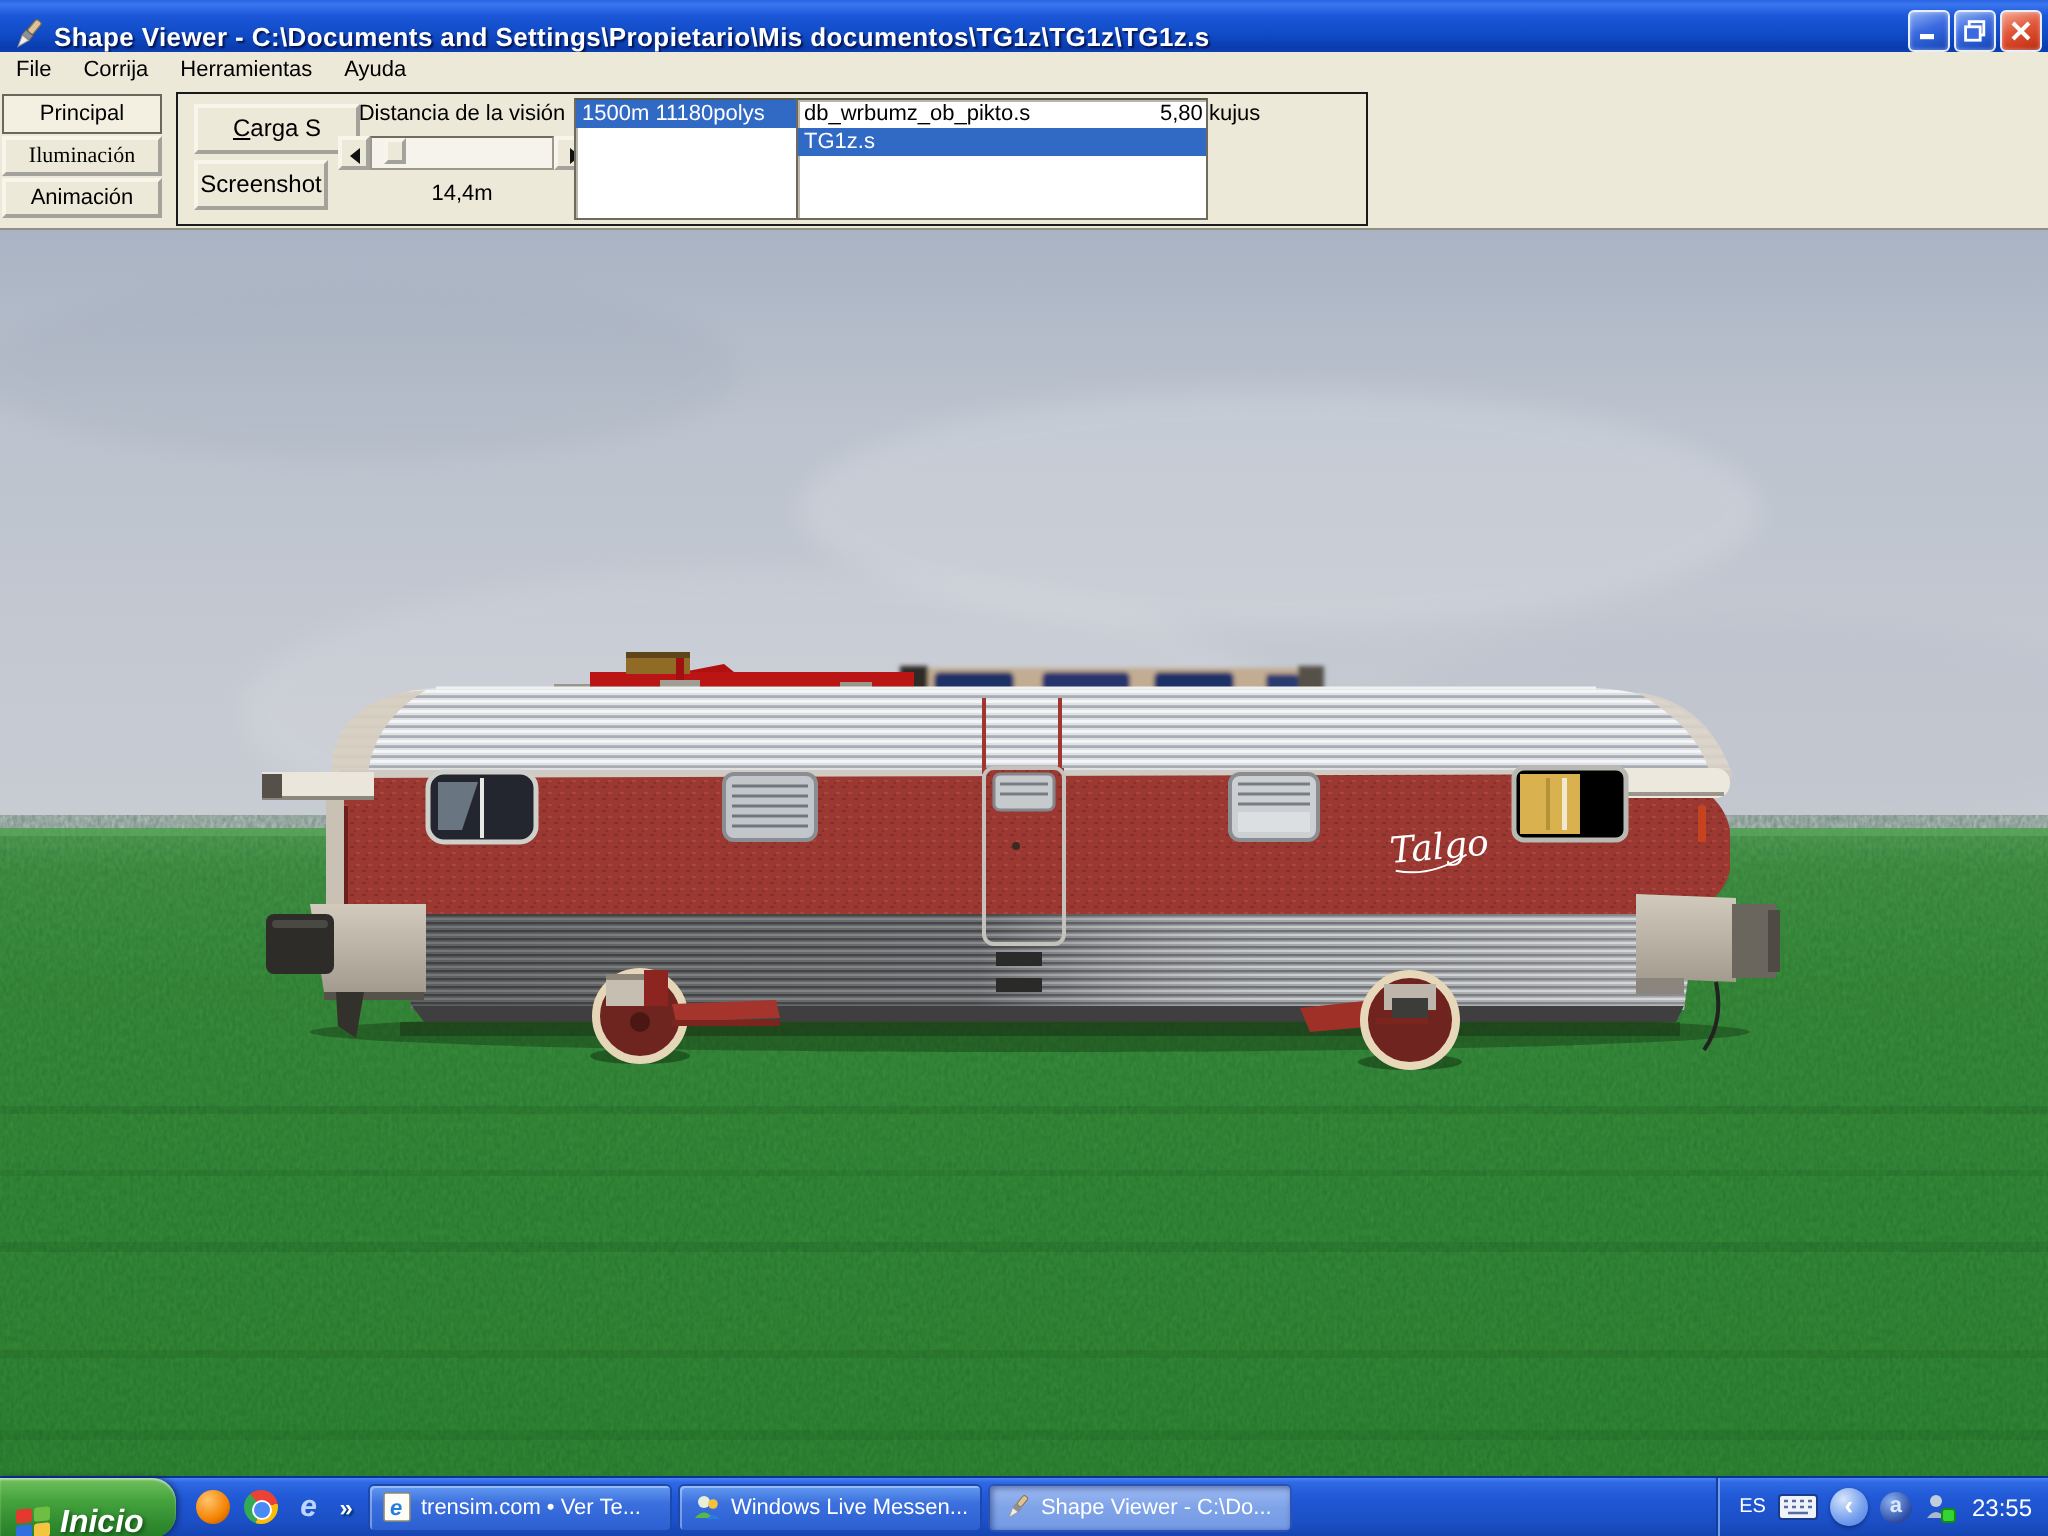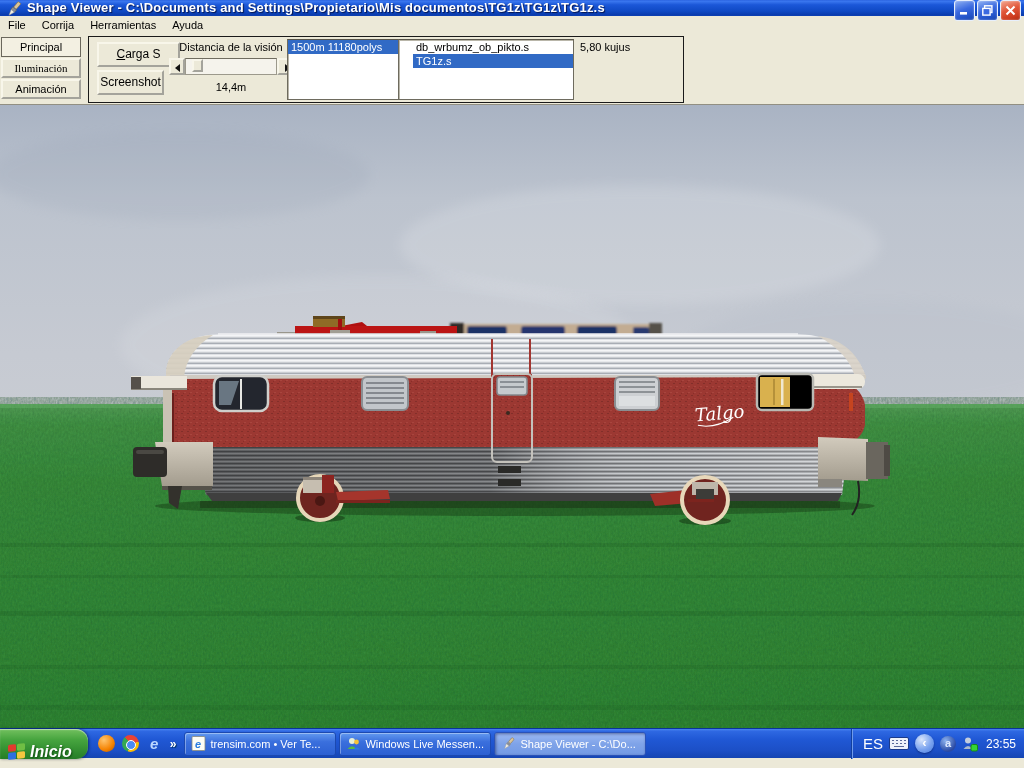--- a/index.html
+++ b/index.html
@@ -1,21 +1,21 @@
 <!DOCTYPE html>
 <html><head>
 <meta charset="utf-8">
 <style>
   * { margin:0; padding:0; box-sizing:border-box; }
   html,body { width:1024px; height:768px; overflow:hidden; font-family:"Liberation Sans", sans-serif; }
   .screen { position:relative; width:1024px; height:768px; background:#ece9d8; }
 
   
   .titlebar {
-    height:16px; display:flex; align-items:flex-start; padding:0 3px 0 5px;
+    height:26px; display:flex; align-items:flex-end; padding:0 3px 0 5px;
     background:linear-gradient(180deg,#2a63e0 0%,#3a77ef 8%,#1b57d8 30%,#0f49c4 70%,#0a3cae 92%,#0c40b4 100%);
   }
   .titlebar .ticon { width:18px; height:18px; margin-right:4px; flex:none; }
   .titlebar .ttext {
     flex:1; color:#fff; font-weight:bold; font-size:13px; white-space:nowrap; overflow:hidden;
     text-shadow:1px 1px 1px rgba(0,0,30,.7); letter-spacing:.2px;
   }
   .tbtn { width:21px; height:21px; margin-left:2px; border-radius:3px; border:1px solid #e7effc;
     display:flex; align-items:center; justify-content:center; flex:none;
     background:linear-gradient(160deg,#8fb0f2 0%,#3b6ae0 45%,#2152c6 80%,#1b46ad 100%);
@@ -75,21 +75,21 @@
   .taskbtns { display:flex; align-items:center; gap:3px; }
   .taskbtn { width:152px; height:24px; border-radius:3px; display:flex; align-items:center; gap:4px; padding:0 6px;
     background:linear-gradient(180deg,#639af0 0%,#3a6fdd 40%,#2c60d2 100%); border:1px solid #1c49b0;
     box-shadow:inset 1px 1px 0 rgba(255,255,255,.35); color:#fff; font-size:11px; }
   .taskbtn .tlabel { white-space:nowrap; overflow:hidden; flex:1; }
   .taskbtn.active { background:linear-gradient(180deg,#9cb9f3 0%,#7fa3e8 50%,#739ae5 100%);
     box-shadow:inset 1px 1px 3px rgba(0,10,60,.45); border-color:#2a52b8; }
   .tico { width:15px; height:15px; flex:none; }
   .tray { margin-left:auto; display:flex; align-items:center; gap:6px; padding:0 8px 0 10px; height:30px;
     border-left:1px solid #6f9beb; box-shadow:-1px 0 0 #123f9e; }
-  .tray .es { color:#fff; font-size:15px; }
+  .tray .es { color:#fff; font-size:10px; }
   .tray .clock { color:#fff; font-size:12px; margin-left:2px; }
   .chev-circle { width:19px; height:19px; border-radius:50%; background:radial-gradient(circle at 35% 30%,#d8e5fb,#7aa3ef 55%,#4a7bdc);
     color:#fff; font-weight:bold; font-size:13px; text-align:center; line-height:18px; box-shadow:0 1px 2px rgba(0,0,40,.4); }
   .a-circle { width:16px; height:16px; border-radius:50%; background:radial-gradient(circle at 35% 30%,#8cb2ef,#2a4aa4 70%);
     color:#dce8ff; font-size:11px; font-weight:bold; text-align:center; line-height:15px; }
 </style>
 </head>
 <body>
 
 <div class="screen">
@@ -147,21 +147,21 @@
         <div class="sl-track">
           <div class="sl-thumb"></div>
         </div>
         <div class="sl-btn sl-right"></div>
       </div>
       <div class="lbl" style="left:80px; top:44px; width:124px; text-align:center;">14,4m</div>
 
       <div class="listbox" style="left:198px; top:2px; width:119px; height:61px;">
         <div class="row selected">1500m 11180polys</div>
       </div>
-      <div class="listbox" style="left:309px; top:2px; width:176px; height:61px;padding-left:14px;">
+      <div class="listbox" style="left:309px; top:2px; width:206px; height:61px;">
         <div class="row">db_wrbumz_ob_pikto.s</div>
         <div class="row selected">TG1z.s</div>
       </div>
       <div class="lbl" style="left:491px; top:4px;">5,80 kujus</div>
     </div>
   </div>
 
   <div class="viewport">
     <svg width="1024" height="623" viewBox="0 0 1024 623">
       <defs>

